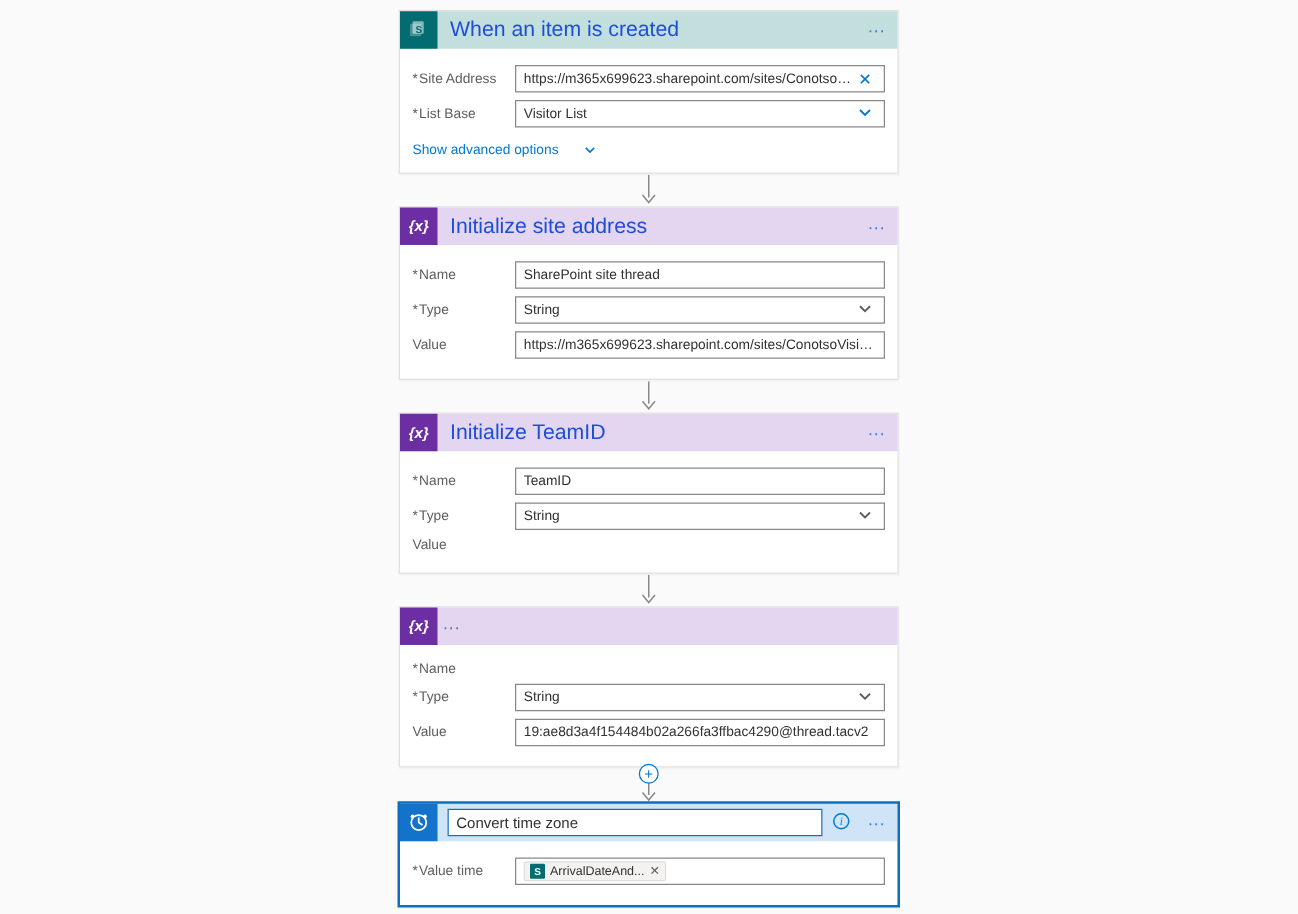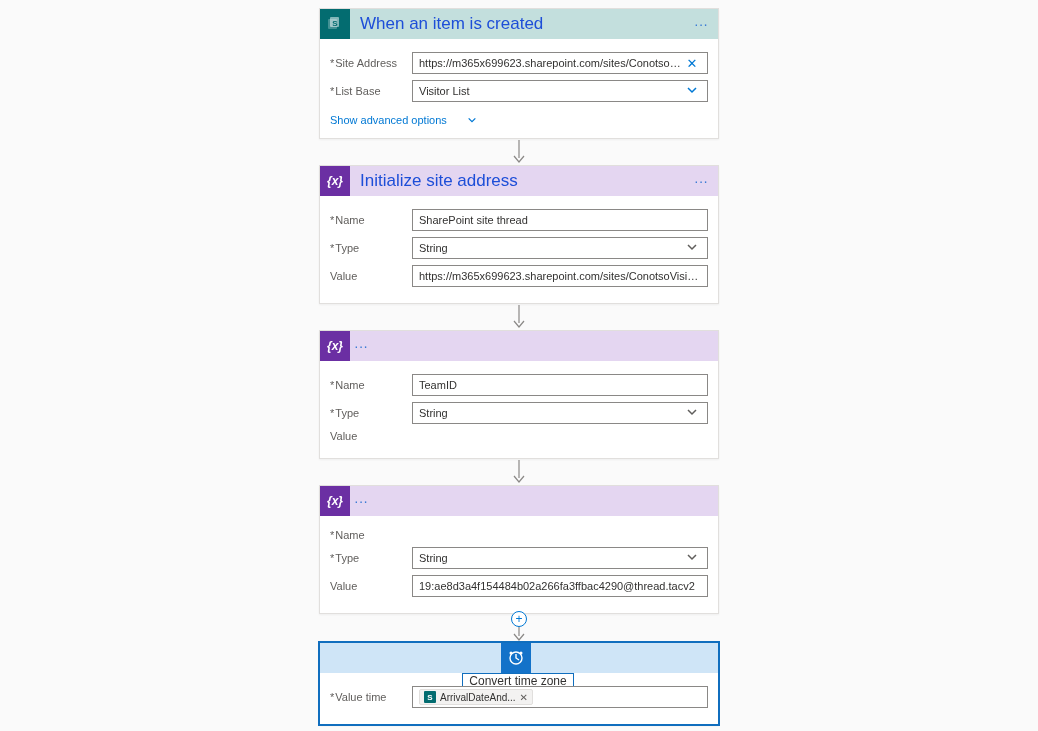--- a/index.html
+++ b/index.html
@@ -266,20 +266,21 @@
   <div class="arrow-down">
     <svg viewBox="0 0 14 24">
         <line x1="7" y1="0" x2="7" y2="18" stroke-width="1.2"></line>
         <path d="M2 16 L7 22 L12 16" stroke-width="1.2"></path>
       </svg>
   </div>
 
   <div class="action-card">
     <div class="action-header var">
       <div class="header-icon var">{x}</div>
+      <div class="header-title">Initialize TeamID</div>
       <div class="header-actions">
           <div class="ellipsis-icon">···</div>
         </div>
     </div>
     <div class="card-body">
       <div class="form-row">
         <div class="form-label"><span class="req">*</span><span>Name</span></div>
         <div class="input-box">
             <span class="input-text">TeamID</span>
           </div>
@@ -337,21 +338,21 @@
 
   <div class="add-btn">
     <div class="plus">+</div>
     <svg viewBox="0 0 14 26">
         <line x1="7" y1="0" x2="7" y2="20" stroke-width="1.2"></line>
         <path d="M2 18 L7 24 L12 18" stroke-width="1.2"></path>
       </svg>
   </div>
 
   <div class="action-card selected-conv">
-    <div class="action-header convert2" style="padding-right:6px;flex-direction:column;">
+    <div class="action-header convert2" style="padding-right:6px;">
       <div class="header-icon convert">
         <svg width="16" height="16" viewBox="0 0 16 16">
             <circle cx="8" cy="8" r="6" fill="none" stroke="#fff" stroke-width="1.4"></circle>
             <path d="M8 4v4l3 2" stroke="#fff" stroke-width="1.4" fill="none"></path>
             <circle cx="3" cy="3" r="1.5" fill="#fff"></circle>
             <circle cx="13" cy="3" r="1.5" fill="#fff"></circle>
           </svg>
       </div>
       <div class="header-title-input">
         <span>Convert time zone</span>

